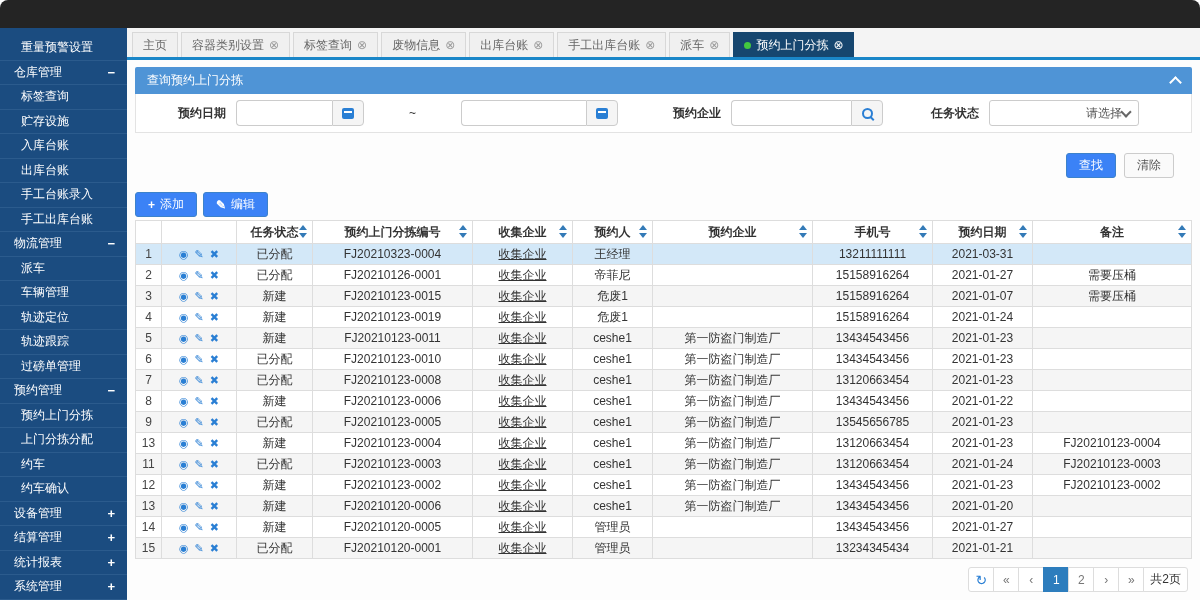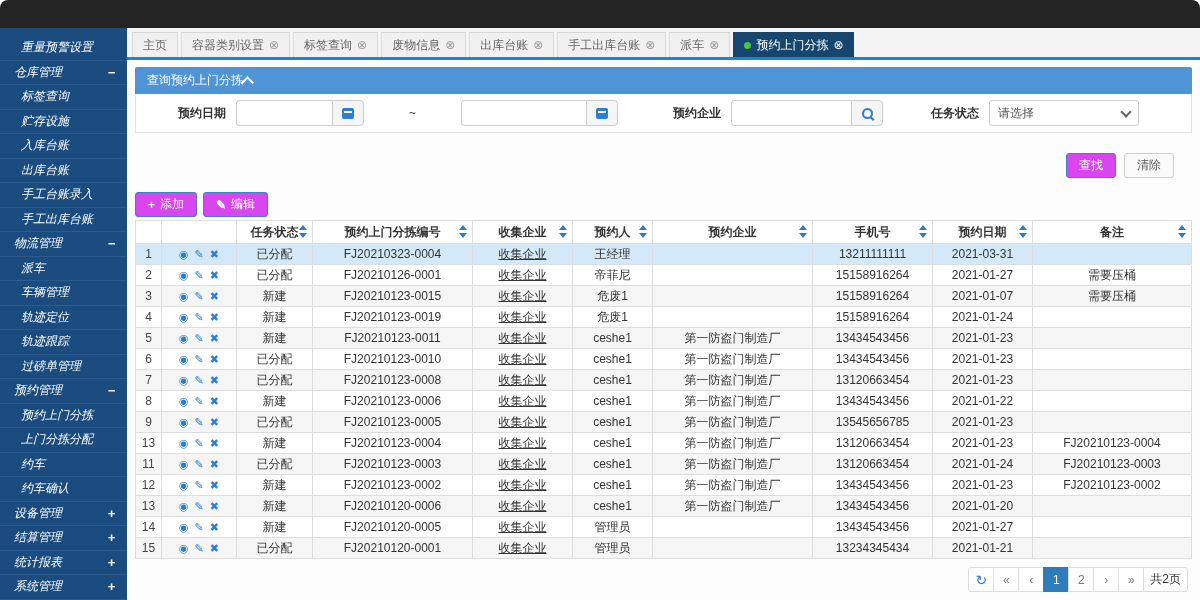--- a/index.html
+++ b/index.html
@@ -3,64 +3,64 @@
 <meta charset="utf-8">
 <style>
   html,body{margin:0;padding:0;background:#fff;}
   .app{width:1200px;height:600px;position:relative;font-family:"Liberation Sans","DejaVu Sans",sans-serif;background:#fff;overflow:hidden;}
   .topbar{height:28px;background:#242424;border-radius:8px 8px 0 0;}
   .layout{display:flex;height:572px;}
 
   
   .sidebar{width:127px;background:#1b4c80;padding-top:8px;box-sizing:border-box;overflow:hidden;flex:none;}
   .sb-item{height:24.5px;box-sizing:border-box;display:flex;align-items:center;justify-content:space-between;
-           padding:0 12px 0 14px;border-bottom:1px solid #2b5b8d;color:#fff;font-size:12px;cursor:pointer;font-style:italic;}
+           padding:0 12px 0 14px;border-bottom:1px solid #2b5b8d;color:#fff;font-size:12px;cursor:pointer;}
   .sb-item.child{padding-left:21px;}
   .sb-toggle{font-weight:bold;font-size:13px;line-height:1;}
 
   
   .main{flex:1;display:flex;flex-direction:column;min-width:0;background:#fff;}
   .tabbar{height:29px;background:#f4f4f4;display:flex;align-items:flex-end;padding-left:5px;border-bottom:3px solid #1a86c8;}
   .tab{height:25px;box-sizing:border-box;display:flex;align-items:center;gap:5px;padding:0 10px;margin-right:3px;
        background:#f0f0f0;border:1px solid #d8d8d8;border-bottom:none;color:#666;font-size:12px;cursor:pointer;white-space:nowrap;}
   .tab.active{background:#16466f;border-color:#16466f;color:#fff;}
   .dot{width:7px;height:7px;border-radius:50%;background:#43c73f;flex:none;}
   .tab-close{color:#9a9a9a;font-size:12px;line-height:1;}
   .tab.active .tab-close{color:#fff;}
 
   .content{flex:1;padding:7px 8px 0 8px;position:relative;background:#fdfdfd;}
 
   
-  .panel-head{background:#4f94d6;color:#fff;height:27px;display:flex;align-items:center;
+  .panel-head{background:#4f94d6;color:#fff;height:27px;display:flex;align-items:center;justify-content:space-between;
               padding:0 12px;font-size:12px;border-radius:2px 2px 0 0;cursor:pointer;}
   .chev-up{width:7px;height:7px;border-left:2px solid #fff;border-top:2px solid #fff;transform:rotate(45deg);margin-top:4px;}
   .panel-body{border:1px solid #e3e3e3;border-top:none;background:#fff;height:38px;display:flex;align-items:center;font-size:12px;color:#333;}
   .f-label{font-weight:bold;white-space:nowrap;}
   .ml1{margin-left:42px;margin-right:10px;}
   .ml2{margin-left:55px;margin-right:10px;}
   .ml3{margin-left:48px;margin-right:10px;}
   .tilde{margin:0 45px;color:#333;}
   .igroup{display:flex;height:26px;}
   .f-input{height:26px;box-sizing:border-box;border:1px solid #ccc;border-right:none;border-radius:4px 0 0 4px;
            padding:0 6px;font-size:12px;outline:none;background:#fff;}
   .w1{width:96px;} .w2{width:125px;} .w3{width:120px;}
   .ibtn{width:32px;height:26px;box-sizing:border-box;border:1px solid #ccc;background:#f5f5f5;border-radius:0 4px 4px 0;
         display:flex;align-items:center;justify-content:center;cursor:pointer;padding:0;}
   .cal-icon{width:12px;height:11px;background:#2a7fd4;border-radius:2px;position:relative;}
   .cal-icon::before{content:"";position:absolute;left:2px;right:2px;top:3px;height:2px;background:#fff;}
   .search-glyph{width:7px;height:7px;border:2px solid #2a7fd4;border-radius:50%;position:relative;display:block;}
   .search-glyph::after{content:"";position:absolute;width:2px;height:5px;background:#2a7fd4;transform:rotate(-45deg);left:7px;top:6px;}
   .fselect{width:150px;height:26px;box-sizing:border-box;border:1px solid #ccc;border-radius:3px;display:flex;align-items:center;
-           justify-content:space-between;padding:0 8px;color:#555;background:#fff;cursor:pointer;}
+           justify-content:flex-end;padding:0 8px;color:#555;background:#fff;cursor:pointer;}
   .chev-down{width:6px;height:6px;border-right:2px solid #666;border-bottom:2px solid #666;transform:rotate(45deg);margin-top:-3px;}
 
   
   .search-row{display:flex;justify-content:flex-end;gap:8px;margin-top:20px;padding-right:18px;}
   .btn{height:25px;padding:0 12px;border-radius:3px;font-size:12px;cursor:pointer;display:inline-flex;align-items:center;gap:5px;}
-  .btn.blue{background:#d946ef;border:1px solid #3c82cb;color:#fff;}
+  .btn.blue{background:#3b82f6;border:1px solid #3c82cb;color:#fff;}
   .btn.gray{background:#fafafa;border:1px solid #ccc;color:#555;}
   .toolbar{display:flex;gap:6px;margin-top:14px;}
   .btn-icon{font-weight:bold;line-height:1;}
 
   
   table{width:100%;border-collapse:collapse;table-layout:fixed;margin-top:3px;font-size:12px;color:#333;background:#fff;}
   th,td{border:1px solid #ddd;height:20px;text-align:center;padding:0 4px;overflow:hidden;white-space:nowrap;}
   th{height:22px;position:relative;font-weight:bold;background:#fff;}
   tbody tr:nth-child(odd){background:#f5f5f5;}
   tbody tr{background:#fff;}

